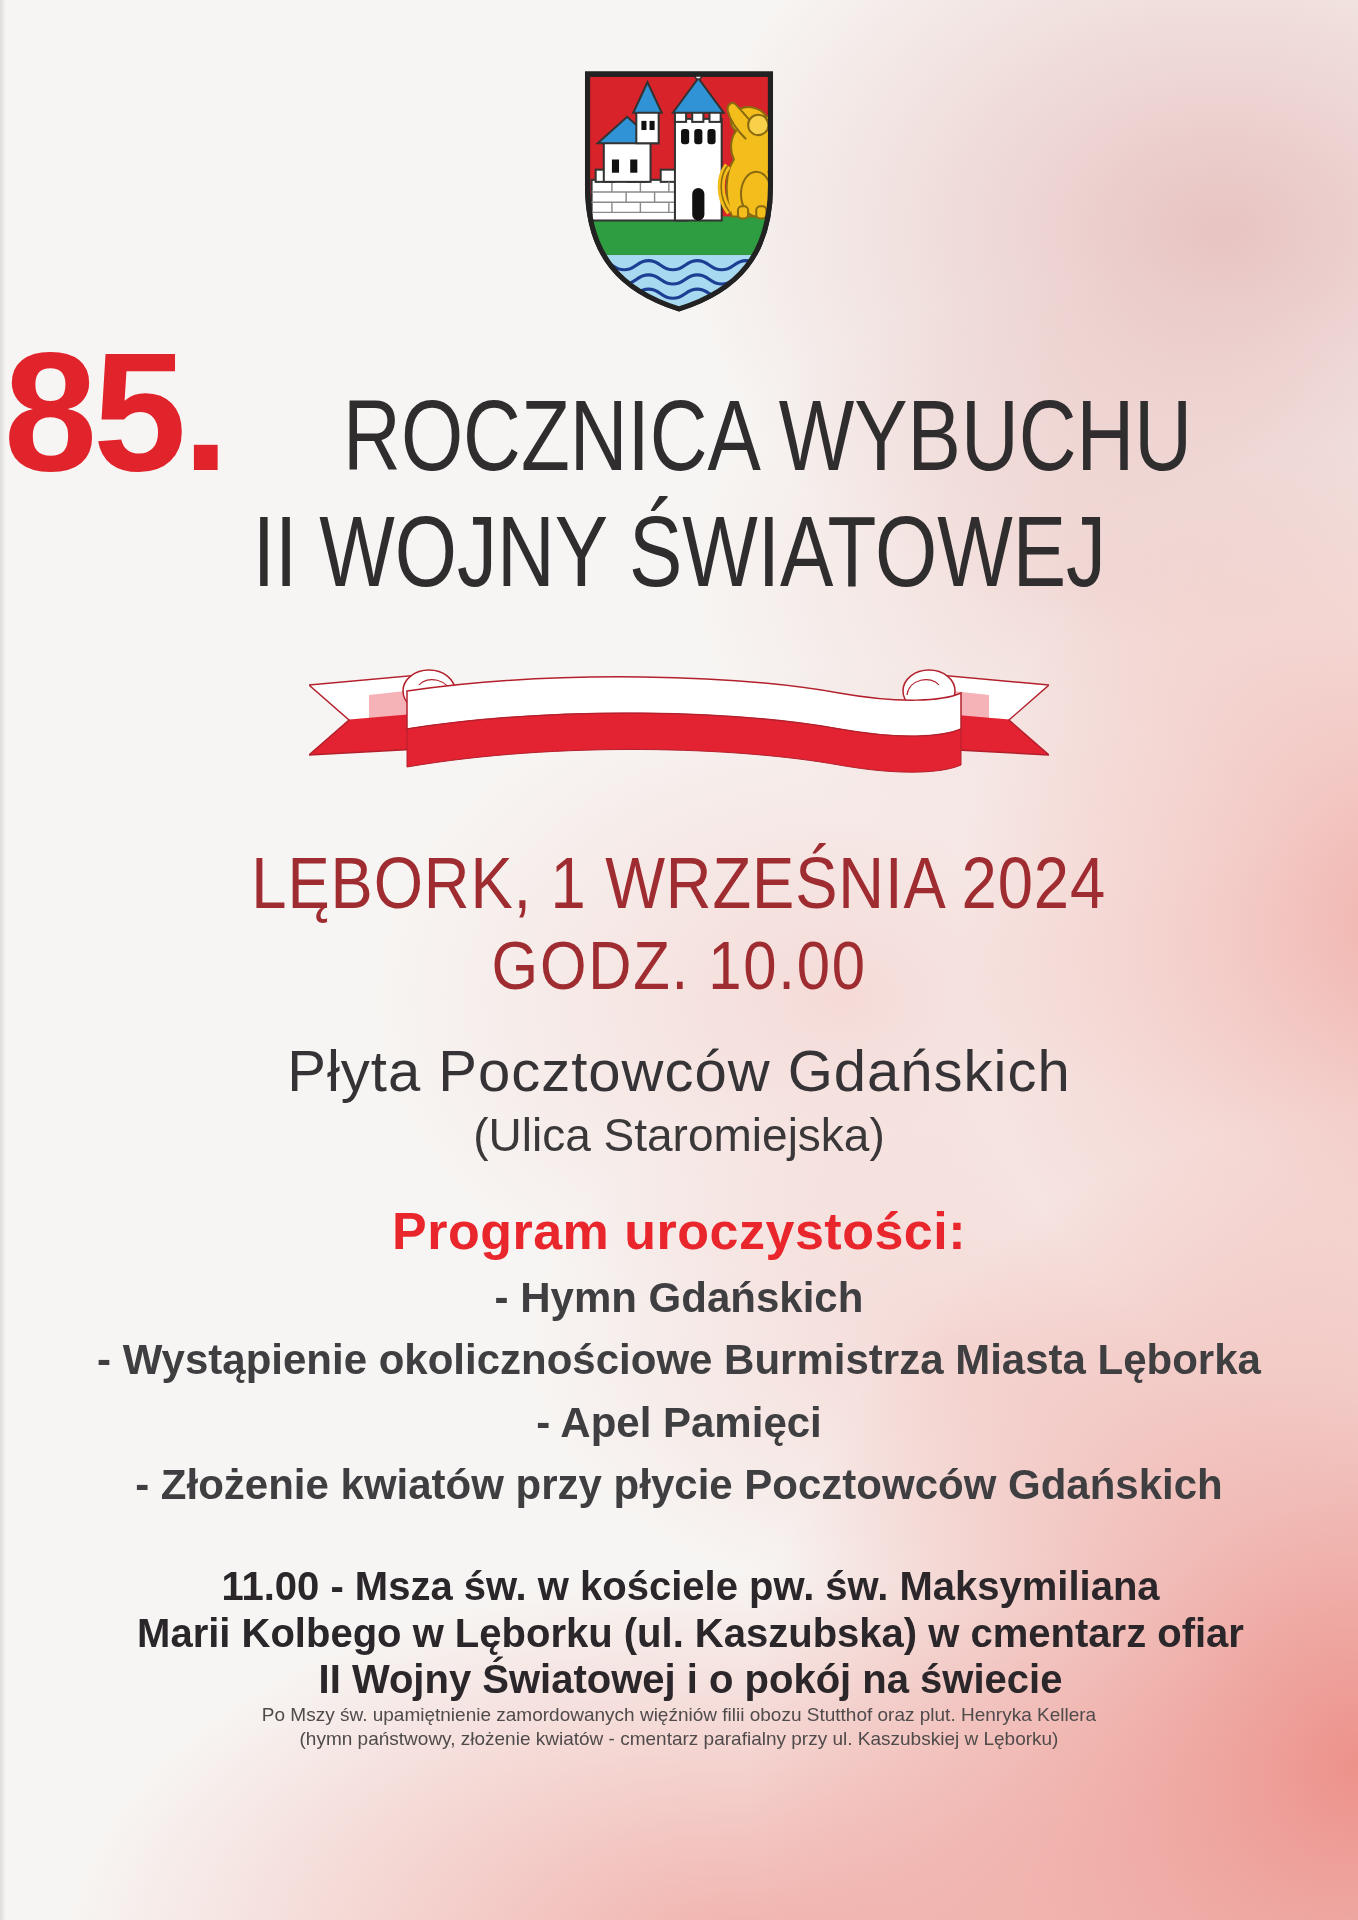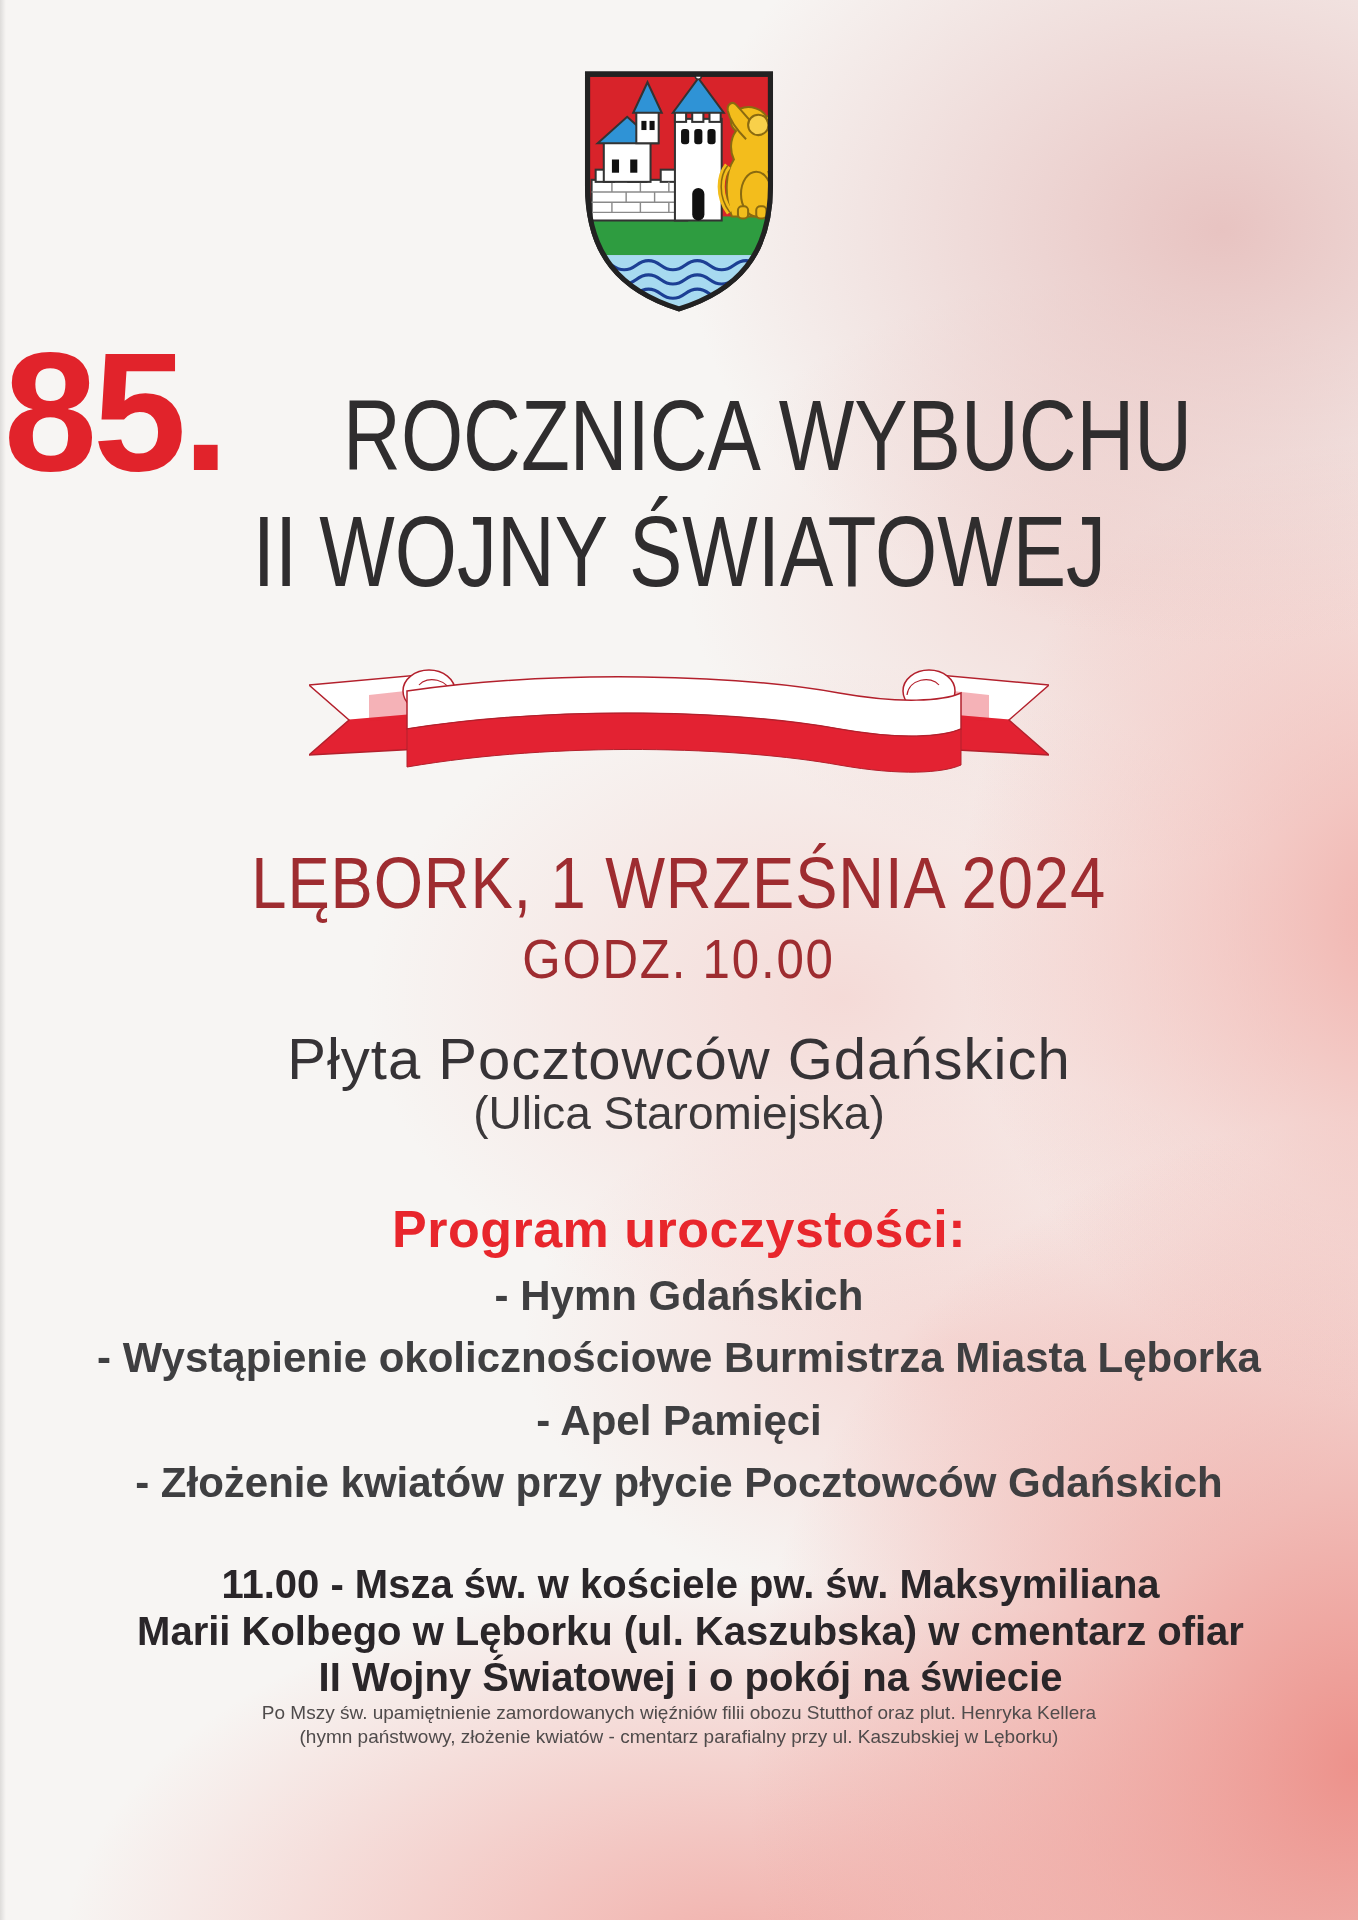--- a/index.html
+++ b/index.html
@@ -25,24 +25,24 @@
   .center{display:flex;justify-content:center;align-items:baseline;text-align:center;}
   .crest-wrap{display:flex;justify-content:center;margin-top:66px;}
   .title-line1{margin-top:20px;gap:12px;transform:translateX(-28px);}
   .title-number{color:#e1232b;font-weight:bold;font-size:168px;line-height:.92;letter-spacing:-4px;}
   .title-text{color:#2f2d2e;font-size:100px;line-height:.95;white-space:nowrap;}
   .cond{display:inline-block;transform:scaleX(.80);transform-origin:center bottom;}
   .cond88{display:inline-block;transform:scaleX(.88);transform-origin:center bottom;}
   .title-line2{margin-top:14px;justify-content:center;}
   .ribbon-wrap{display:flex;justify-content:center;margin-top:66px;}
   .date-line{margin-top:72px;color:#9e2c30;font-size:72px;line-height:1;white-space:nowrap;letter-spacing:1px;}
-  .time-line{margin-top:12px;color:#9e2c30;font-size:56px;line-height:1;letter-spacing:2px;}
+  .time-line{margin-top:12px;color:#9e2c30;font-size:68px;line-height:1;letter-spacing:2px;}
   .venue-line{margin-top:42px;color:#363336;font-size:58px;line-height:1.05;letter-spacing:1px;text-align:center;}
-  .street-line{color:#3b383a;font-size:46px;line-height:1.05;}
-  .program-heading{margin-top:64px;color:#e8262c;font-size:52px;font-weight:bold;line-height:1.05;letter-spacing:.5px;}
+  .street-line{margin-top:10px;color:#3b383a;font-size:46px;line-height:1.05;}
+  .program-heading{margin-top:44px;color:#e8262c;font-size:52px;font-weight:bold;line-height:1.05;letter-spacing:.5px;}
   .program-item{margin-top:18px;color:#3f3f41;font-size:42px;font-weight:bold;line-height:1.05;white-space:nowrap;}
   .mass-block{margin-top:56px;color:#2a2629;font-size:40px;font-weight:bold;line-height:1.17;text-align:center;padding-left:23px;}
   .footer-block{color:#4f4b4b;font-size:19px;line-height:1.28;text-align:center;}
 </style>
 </head>
 <body>
 
 <div class="poster">
   <div class="edge-left"></div>
 

